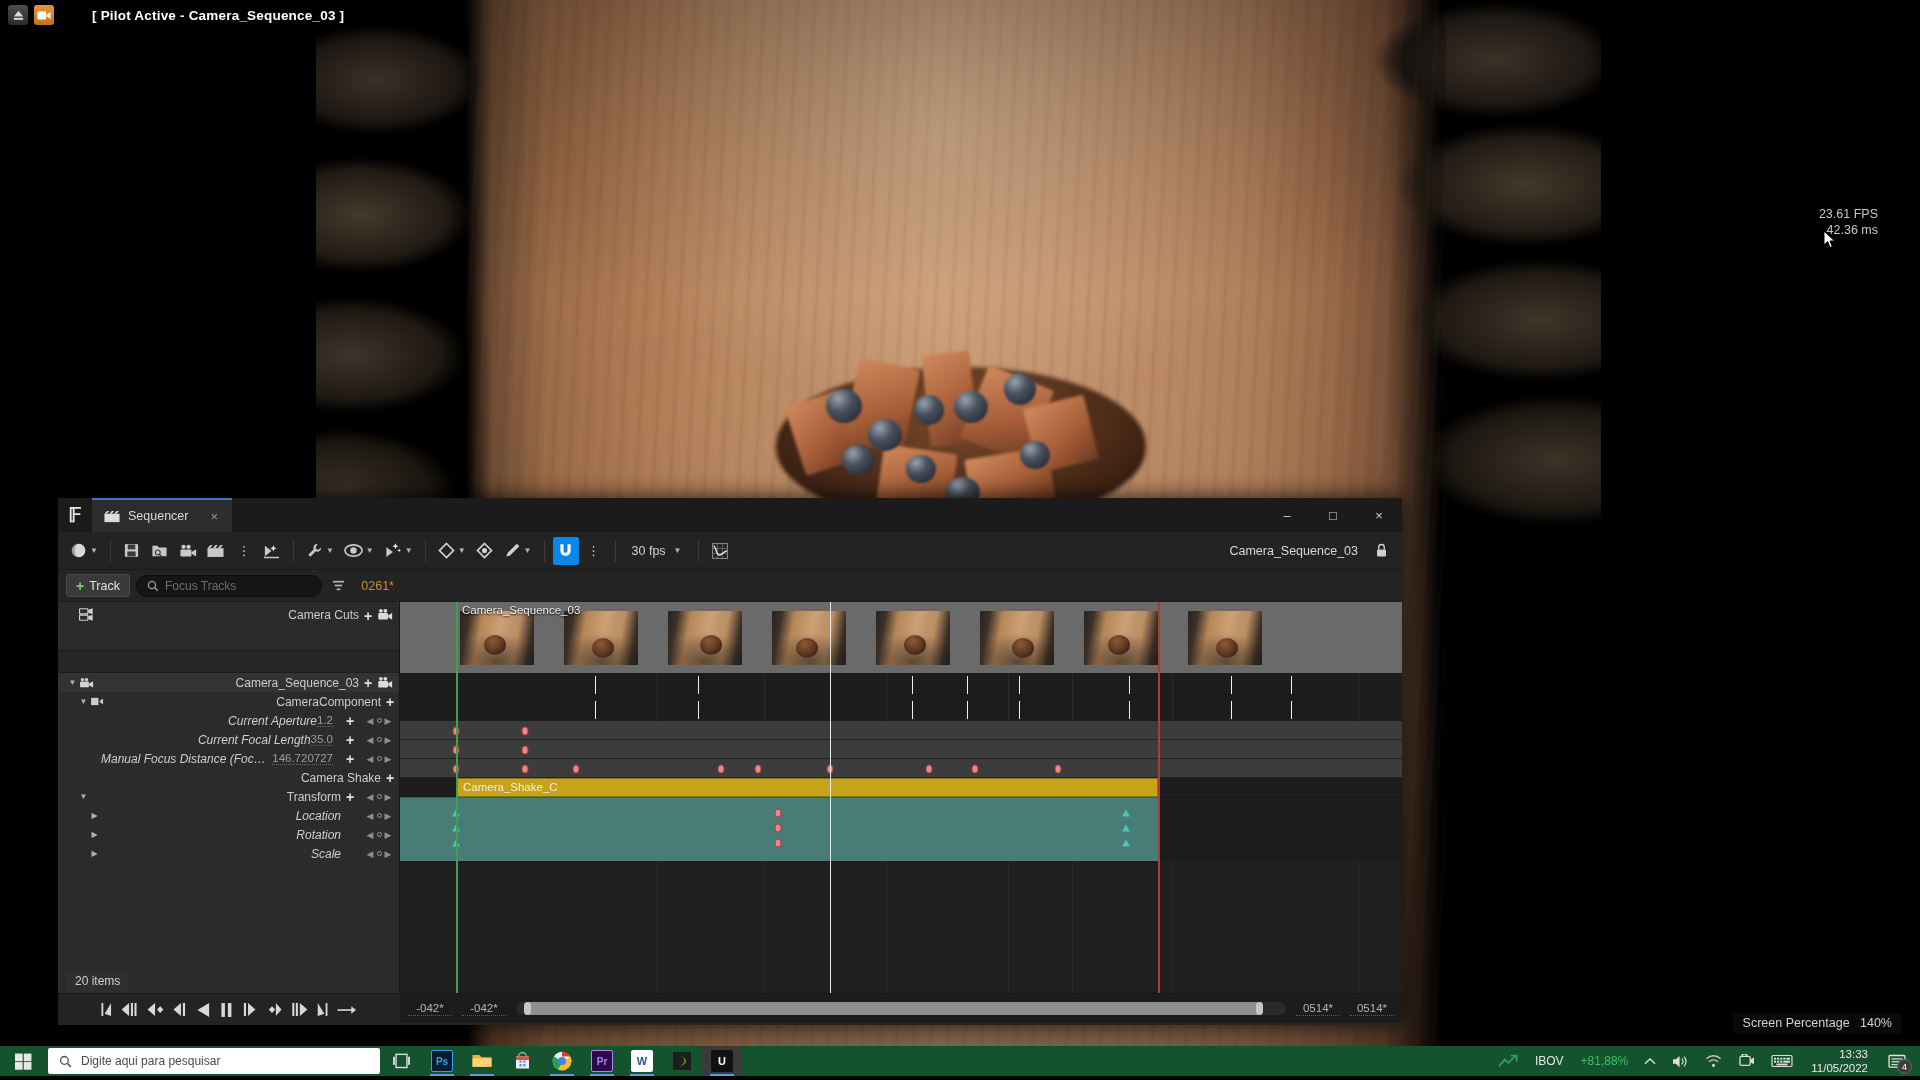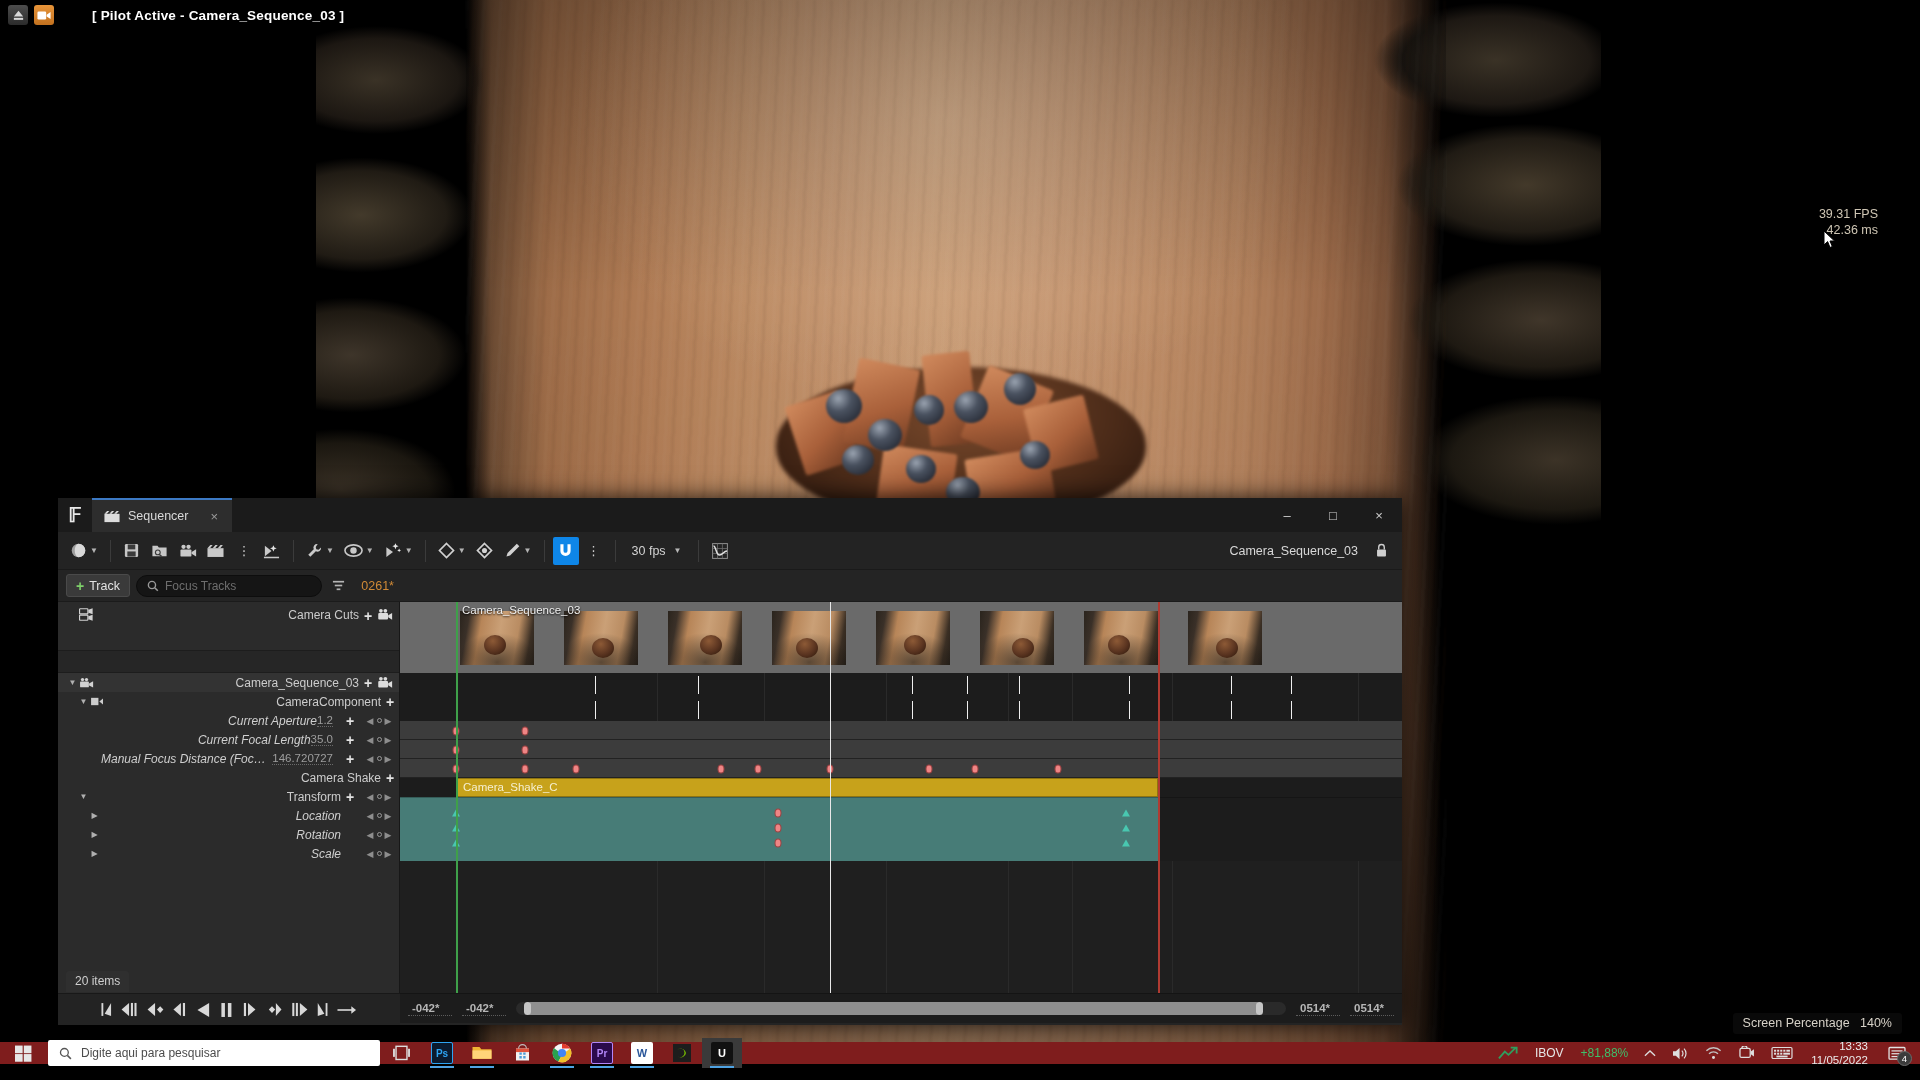--- a/index.html
+++ b/index.html
@@ -283,41 +283,41 @@
   .startline { position: absolute; top: 0; bottom: 0; width: 2px; background: #3fa04a; }
   .endline   { position: absolute; top: 0; bottom: 0; width: 2px; background: #b03b32; }
 
   
   .rangebar {
     height: 30px; background: #1c1c1c; display: flex; align-items: center;
     flex: 0 0 auto; border-top: 1px solid #141414; padding: 0 8px; gap: 10px;
   }
   .range-val {
     color: #b6b6b6; font-size: 11.5px; border-bottom: 1px dotted #5c5c5c;
-    padding: 0 4px 1px; min-width: 44px; text-align: left; cursor: text; font-weight: bold;
+    padding: 0 4px 1px; min-width: 44px; text-align: center; cursor: text;
   }
   .range-track {
     flex: 1 1 auto; height: 13px; background: #2a2a2a; border-radius: 7px;
     position: relative; cursor: pointer;
   }
   .range-fill {
     position: absolute; left: 1%; right: 3%; top: 0; bottom: 0;
     background: #8f8f8f; border-radius: 7px;
   }
   .range-fill:before, .range-fill:after {
     content: ""; position: absolute; top: 0; bottom: 0; width: 7px;
     background: #c6c6c6; border-radius: 7px;
   }
   .range-fill:before { left: 0; }
   .range-fill:after  { right: 0; }
 
   
   #taskbar {
-    position: absolute; left: 0; bottom: 16px; width: 1920px; height: 22px;
-    background: #7f1d1d; display: flex; align-items: center;
+    position: absolute; left: 0; bottom: 4px; width: 1920px; height: 30px;
+    background: #14532d; display: flex; align-items: center;
     color: #e4e4e4; font-size: 12px;
   }
   .start-btn { width: 46px; height: 30px; display: flex; align-items: center; justify-content: center; cursor: pointer; }
   .tb-search {
     width: 332px; height: 26px; background: #fff; border-radius: 2px;
     display: flex; align-items: center; gap: 9px; padding: 0 11px;
     color: #4b4b4b; font-size: 12px; margin-left: 2px; cursor: text;
   }
   .taskview { width: 42px; height: 30px; display:flex; align-items:center; justify-content:center; cursor:pointer; }
   .tb-app {
@@ -365,21 +365,21 @@
       <div class="berry" style="left:178px; top:46px;  width:34px; height:32px;"></div>
       <div class="berry" style="left:228px; top:28px;  width:32px; height:32px;"></div>
       <div class="berry" style="left:66px;  top:100px; width:32px; height:30px;"></div>
       <div class="berry" style="left:130px; top:110px; width:30px; height:28px;"></div>
       <div class="berry" style="left:170px; top:132px; width:34px; height:30px;"></div>
       <div class="berry" style="left:244px; top:96px;  width:30px; height:28px;"></div>
     </div>
   </div>
 
   <div class="vp-fpsbox">
-    <div>39.31 FPS</div>
+    <div>23.61 FPS</div>
     <div>42.36 ms</div>
   </div>
 
   <svg class="vp-cursor" viewBox="0 0 14 20">
     <path d="M1,1 L1,15 L4.6,11.6 L7,17.5 L9.3,16.5 L7,11 L11.6,11 Z" fill="#fff" stroke="#000" stroke-width="1"></path>
   </svg>
 
   <div class="vp-screenpct">
     <span>Screen Percentage</span>
     &nbsp;&nbsp;<span>140%</span>

